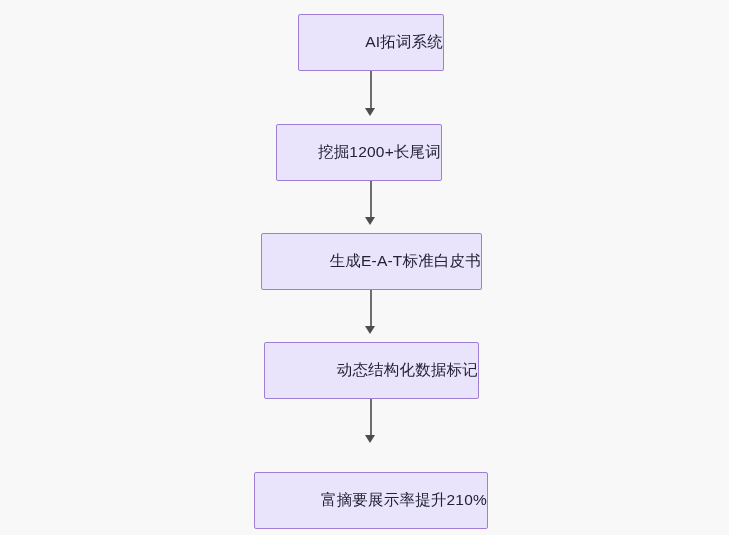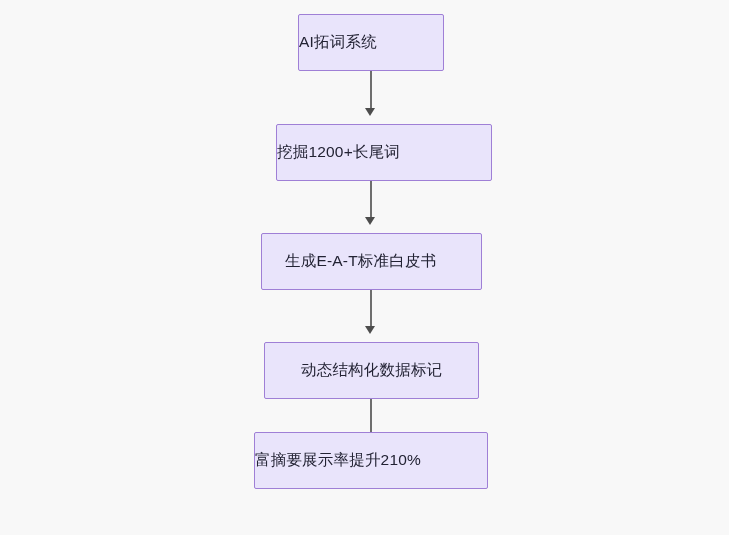--- a/index.html
+++ b/index.html
@@ -22,21 +22,21 @@
   }
 
   .node {
     position: absolute;
     box-sizing: border-box;
     background: #e9e4fb;
     border: 1.6px solid #9f7fd6;
     border-radius: 2px;
     display: flex;
     align-items: center;
-    justify-content: flex-start;
+    justify-content: flex-end;
     height: 57px;
     color: #222233;
     font-size: 15.5px;
     line-height: 1.2;
     letter-spacing: 0.2px;
     white-space: nowrap;
     user-select: none;
   }
 
   .node-label {
@@ -85,26 +85,26 @@
     <div class="edge-arrow" style="top: 35.5px;"></div>
   </div>
   <div class="edge" style="left: 370px; top: 399px; height: 44px;">
     <div class="edge-line" style="height: 37px; background: rgb(110, 110, 110);"></div>
     <div class="edge-arrow" style="top: 35.5px;"></div>
   </div>
 
   <div class="node" style="left: 298px; top: 14px; width: 146px; background: rgb(233, 228, 251); border-color: rgb(159, 127, 214); color: rgb(34, 34, 51);">
     <span class="node-label">AI拓词系统</span>
   </div>
-  <div class="node" style="left: 276px; top: 124px; width: 216px; background: rgb(233, 228, 251); border-color: rgb(159, 127, 214); color: rgb(34, 34, 51);">
+  <div class="node" style="left: 276px; top: 124px; width: 166px; background: rgb(233, 228, 251); border-color: rgb(159, 127, 214); color: rgb(34, 34, 51);">
     <span class="node-label">挖掘1200+长尾词</span>
   </div>
   <div class="node" style="left: 261px; top: 233px; width: 221px; background: rgb(233, 228, 251); border-color: rgb(159, 127, 214); color: rgb(34, 34, 51); padding-left: 23px;">
     <span class="node-label">生成E-A-T标准白皮书</span>
   </div>
   <div class="node" style="left: 264px; top: 342px; width: 215px; background: rgb(233, 228, 251); border-color: rgb(159, 127, 214); color: rgb(34, 34, 51); padding-left: 36px;">
     <span class="node-label">动态结构化数据标记</span>
   </div>
-  <div class="node" style="left: 254px; top: 432px; width: 234px; background: rgb(233, 228, 251); border-color: rgb(159, 127, 214); color: rgb(34, 34, 51);">
+  <div class="node" style="left: 254px; top: 472px; width: 234px; background: rgb(233, 228, 251); border-color: rgb(159, 127, 214); color: rgb(34, 34, 51);">
     <span class="node-label">富摘要展示率提升210%</span>
   </div>
 
 </div>
 
 </body></html>

